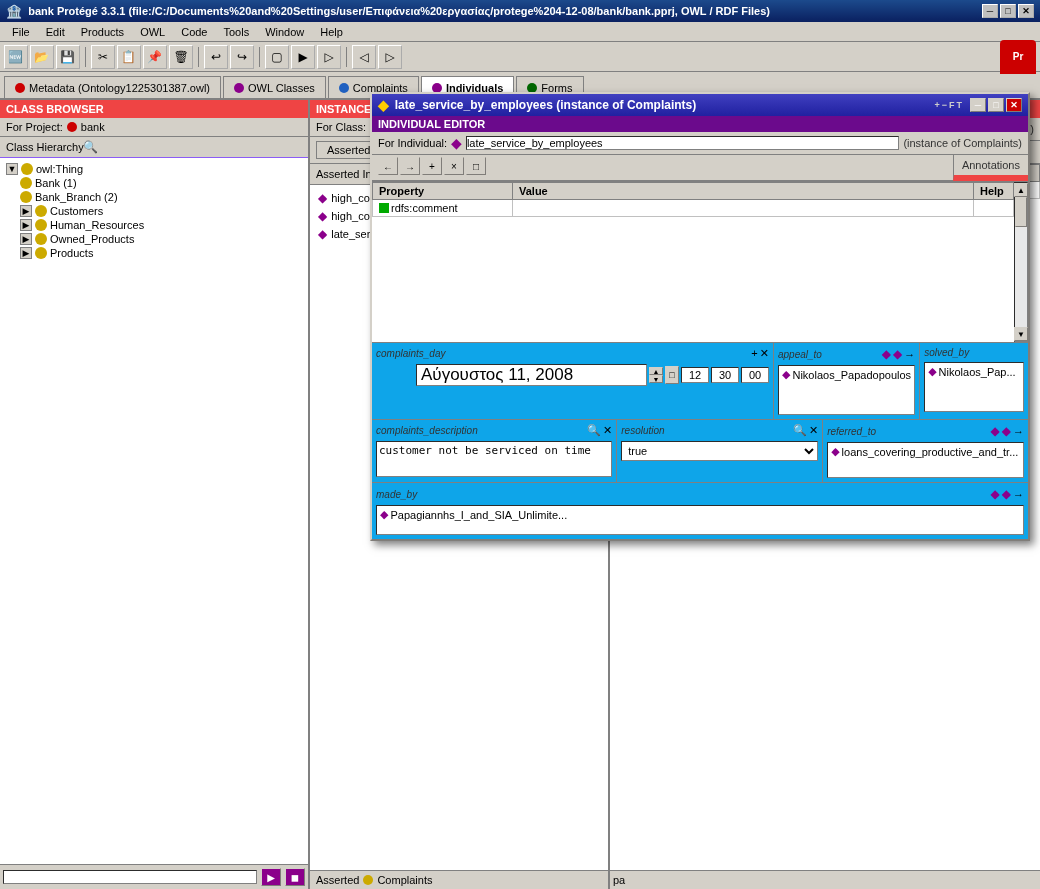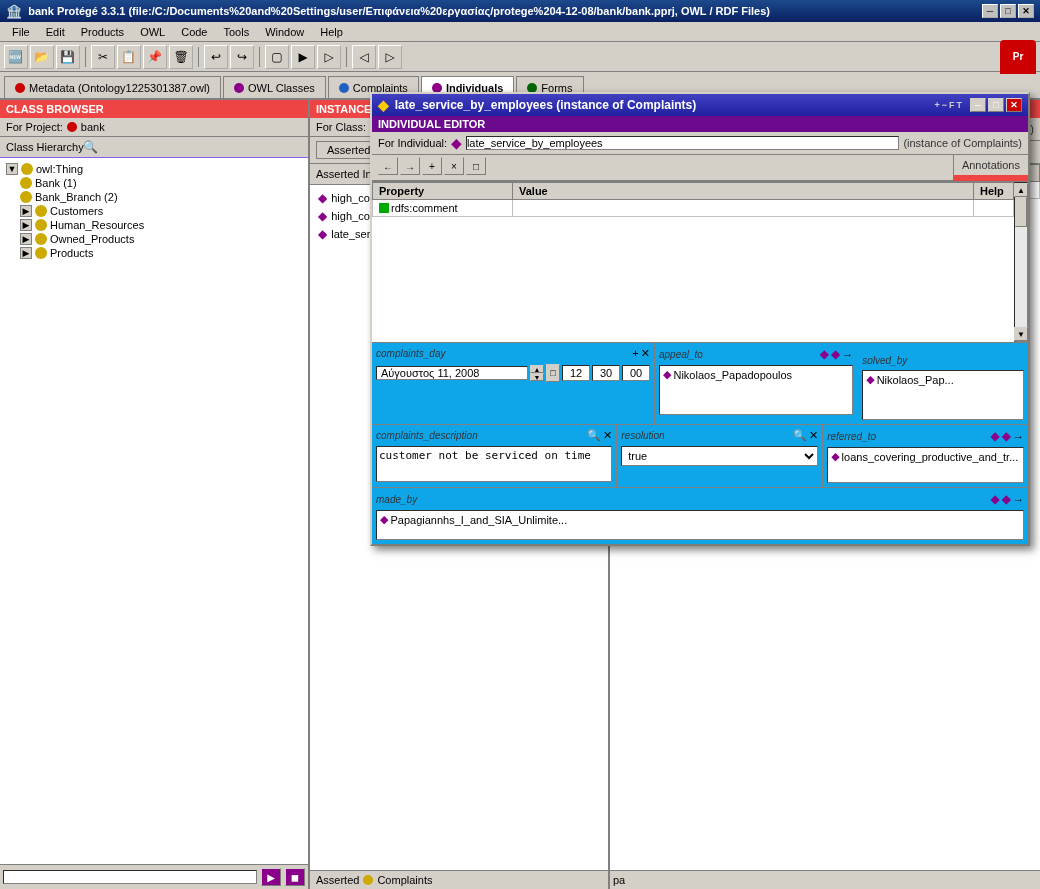--- a/index.html
+++ b/index.html
@@ -242,21 +242,21 @@
       border-right: 1px solid #808080;
     }
     .bottom-panel:last-child { border-right: none; }
     .bottom-panel-header {
       display: flex; align-items: center; justify-content: space-between;
       margin-bottom: 4px;
     }
     .bottom-panel-label { font-size: 10px; color: #333; font-style: italic; }
     .bottom-panel-icons { display: flex; gap: 2px; }
     .bottom-date-row { display: flex; align-items: center; gap: 2px; }
-    .date-field { background: white; border: 1px inset #808080; padding: 0 4px; font-size: 11px; flex: 1; }
+    .date-field { background: white; border: 1px inset #808080; padding: 0 4px; font-size: 17px; flex: 1; margin-left: 40px; }
     .date-spin { display: flex; flex-direction: column; }
     .spin-btn { width: 14px; height: 8px; background: #d4d0c8; border: 1px outset #d4d0c8; font-size: 7px; cursor: pointer; display: flex; align-items: center; justify-content: center; }
     .time-field { width: 28px; background: white; border: 1px inset #808080; padding: 1px 2px; font-size: 11px; text-align: center; }
     .instance-item-btn { display: flex; align-items: center; gap: 2px; padding: 2px 3px; cursor: pointer; }
     .select-field { width: 100%; font-size: 11px; background: white; border: 1px inset #808080; padding: 2px; }
     
     .annotations-header {
       background: #d4d0c8;
       font-size: 10px;
       padding: 1px 4px;
@@ -600,21 +600,21 @@
           <span style="cursor:pointer; font-size:11px;">→</span>
         </div>
       </div>
       <div style="background:white; border:1px inset #808080; min-height:50px;">
         <div class="instance-item-btn">
           <span style="color:#8b008b;">◆</span>
           <span>Nikolaos_Papadopoulos</span>
         </div>
       </div>
     </div>
-    <div class="bottom-panel" style="flex:1;margin-top:8px;">
+    <div class="bottom-panel" style="flex:1;">
       <div class="bottom-panel-header">
         <span class="bottom-panel-label">solved_by</span>
       </div>
       <div style="background:white; border:1px inset #808080; min-height:50px;">
         <div class="instance-item-btn">
           <span style="color:#8b008b;">◆</span>
           <span>Nikolaos_Pap...</span>
         </div>
       </div>
     </div>

